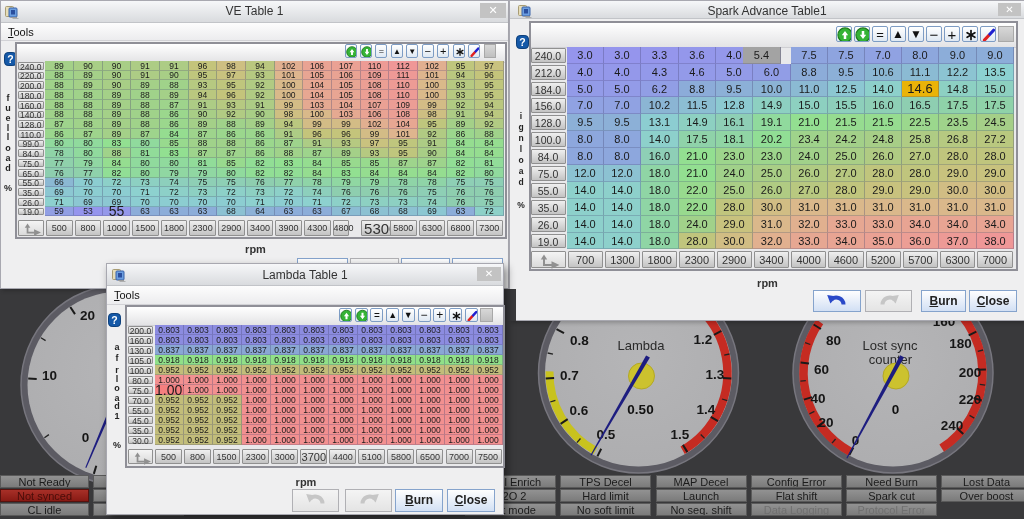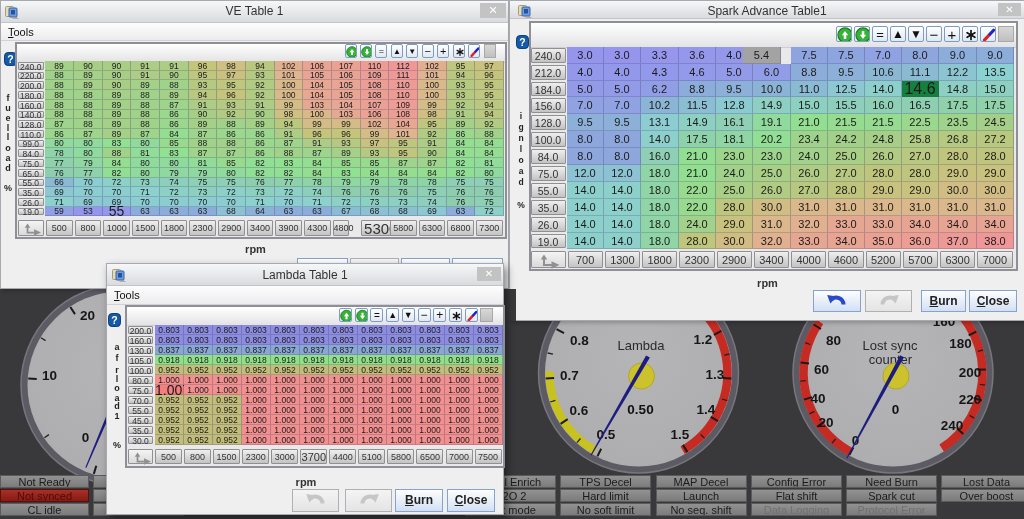--- a/index.html
+++ b/index.html
@@ -593,21 +593,21 @@
       <div class="hc" style="left:-0.5px;top:58.50px;width:35.0px;height:14.80px;line-height:14.5px;font-size:10.5px">184.0</div>
       <div class="dc" style="left:36px;top:58px;width:37px;height:16px;line-height:16px;font-size:11.0px;background:#939be8">5.0</div>
       <div class="dc" style="left:73px;top:58px;width:37px;height:16px;line-height:16px;font-size:11.0px;background:#939be8">5.0</div>
       <div class="dc" style="left:110px;top:58px;width:38px;height:16px;line-height:16px;font-size:11.0px;background:#919ee5">6.2</div>
       <div class="dc" style="left:148px;top:58px;width:37px;height:16px;line-height:16px;font-size:11.0px;background:#8cacd9">8.8</div>
       <div class="dc" style="left:185px;top:58px;width:37px;height:16px;line-height:16px;font-size:11.0px;background:#8cb0d7">9.5</div>
       <div class="dc" style="left:222px;top:58px;width:38px;height:16px;line-height:16px;font-size:11.0px;background:#8bb3d5">10.0</div>
       <div class="dc" style="left:260px;top:58px;width:37px;height:16px;line-height:16px;font-size:11.0px;background:#8bbad3">11.0</div>
       <div class="dc" style="left:297px;top:58px;width:37px;height:16px;line-height:16px;font-size:11.0px;background:#8cc7d2">12.5</div>
       <div class="dc" style="left:334px;top:58px;width:37px;height:16px;line-height:16px;font-size:11.0px;background:#8dd0cb">14.0</div>
-      <div class="dc" style="left:371px;top:58px;width:37px;height:16px;line-height:16px;font-size:16px;background:#15803d">14.6</div>
+      <div class="dc" style="left:371px;top:58px;width:37px;height:16px;line-height:16px;font-size:13px;background:#eab308">14.6</div>
       <div class="dc" style="left:408px;top:58px;width:38px;height:16px;line-height:16px;font-size:11.0px;background:#8dd0c3">14.8</div>
       <div class="dc" style="left:446px;top:58px;width:37px;height:16px;line-height:16px;font-size:11.0px;background:#8dd0c0">15.0</div>
       <div class="hc" style="left:-0.5px;top:74.50px;width:35.0px;height:15.80px;line-height:15.5px;font-size:10.5px">156.0</div>
       <div class="dc" style="left:36px;top:74px;width:37px;height:17px;line-height:17px;font-size:11.0px;background:#90a2e2">7.0</div>
       <div class="dc" style="left:73px;top:74px;width:37px;height:17px;line-height:17px;font-size:11.0px;background:#90a2e2">7.0</div>
       <div class="dc" style="left:110px;top:74px;width:38px;height:17px;line-height:17px;font-size:11.0px;background:#8bb5d4">10.2</div>
       <div class="dc" style="left:148px;top:74px;width:37px;height:17px;line-height:17px;font-size:11.0px;background:#8cbed3">11.5</div>
       <div class="dc" style="left:185px;top:74px;width:37px;height:17px;line-height:17px;font-size:11.0px;background:#8ccad1">12.8</div>
       <div class="dc" style="left:222px;top:74px;width:38px;height:17px;line-height:17px;font-size:11.0px;background:#8dd0c1">14.9</div>
       <div class="dc" style="left:260px;top:74px;width:37px;height:17px;line-height:17px;font-size:11.0px;background:#8dd0c0">15.0</div>

